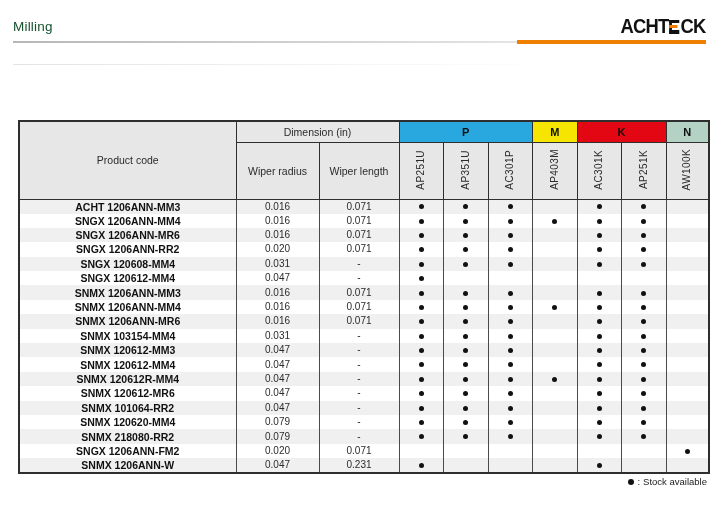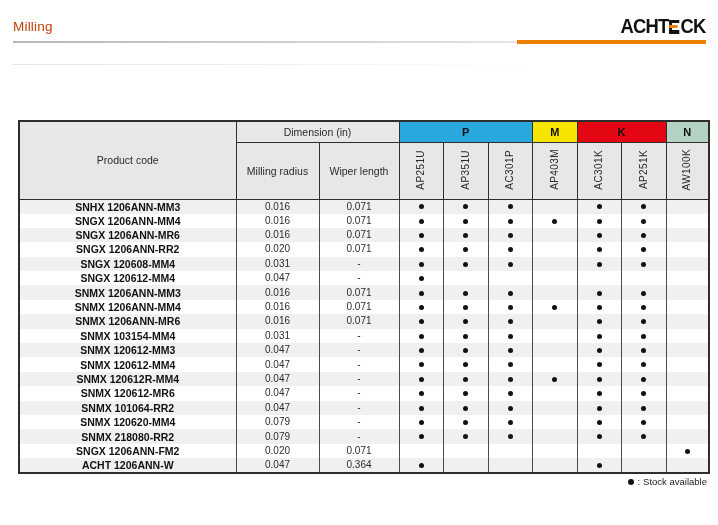--- a/index.html
+++ b/index.html
@@ -3,21 +3,21 @@
 <meta charset="utf-8">
 <style>
   html,body{margin:0;padding:0;}
   body{
     width:718px;height:525px;background:#ffffff;overflow:hidden;position:relative;
     font-family:"Liberation Sans","DejaVu Sans",sans-serif;color:#222;
     -webkit-font-smoothing:antialiased;
   }
   
   .page-title{
-    position:absolute;left:13px;top:19px;font-size:13.5px;color:#c2410c;letter-spacing:.2px;
+    position:absolute;left:13px;top:19px;font-size:13.5px;color:#14532d;letter-spacing:.2px;
   }
   .brand{
     position:absolute;right:12px;top:15px;display:flex;align-items:center;
     font-weight:bold;font-size:20px;color:#111;letter-spacing:-.8px;
     transform:scaleX(.92);transform-origin:right center;
   }
   .brand .e-glyph{
     display:inline-block;position:relative;width:11px;height:14px;margin:0 1.5px 0 .5px;
   }
   .brand .e-glyph i{position:absolute;display:block;background:#111;}
@@ -106,34 +106,34 @@
     <thead>
       <tr class="hrow-a" id="hrow-groups">
         <th rowspan="2">Product code</th>
         <th colspan="2">Dimension (in)</th>
       <th colspan="3" class="group-th" style="background: rgb(41, 168, 224);">P</th>
           <th colspan="1" class="group-th" style="background: rgb(246, 229, 0);">M</th>
           <th colspan="2" class="group-th" style="background: rgb(227, 6, 19);">K</th>
           <th colspan="1" class="group-th" style="background: rgb(179, 210, 195);">N</th>
         </tr>
       <tr class="hrow-b" id="hrow-grades">
-        <th>Milling radius</th>
+        <th>Wiper radius</th>
         <th>Wiper length</th>
       <th class="grade-th"><span class="rot">AP251U</span></th>
           <th class="grade-th"><span class="rot">AP351U</span></th>
           <th class="grade-th"><span class="rot">AC301P</span></th>
           <th class="grade-th"><span class="rot">AP403M</span></th>
           <th class="grade-th"><span class="rot">AC301K</span></th>
           <th class="grade-th"><span class="rot">AP251K</span></th>
           <th class="grade-th"><span class="rot">AW100K</span></th>
         </tr>
     </thead>
     <tbody id="tbody-rows">
         <tr>
-          <td class="code">SNHX 1206ANN-MM3</td>
+          <td class="code">ACHT 1206ANN-MM3</td>
           <td>0.016</td>
           <td>0.071</td>
           <td><span class="dot" style="background: rgb(17, 17, 17);"></span></td>
           <td><span class="dot" style="background: rgb(17, 17, 17);"></span></td>
           <td><span class="dot" style="background: rgb(17, 17, 17);"></span></td>
           <td></td>
           <td><span class="dot" style="background: rgb(17, 17, 17);"></span></td>
           <td><span class="dot" style="background: rgb(17, 17, 17);"></span></td>
           <td></td>
         </tr>
@@ -335,23 +335,23 @@
           <td>0.071</td>
           <td></td>
           <td></td>
           <td></td>
           <td></td>
           <td></td>
           <td></td>
           <td><span class="dot" style="background: rgb(17, 17, 17);"></span></td>
         </tr>
         <tr>
-          <td class="code">ACHT 1206ANN-W</td>
-          <td>0.047</td>
-          <td>0.364</td>
+          <td class="code">SNMX 1206ANN-W</td>
+          <td>0.047</td>
+          <td>0.231</td>
           <td><span class="dot" style="background: rgb(17, 17, 17);"></span></td>
           <td></td>
           <td></td>
           <td></td>
           <td><span class="dot" style="background: rgb(17, 17, 17);"></span></td>
           <td></td>
           <td></td>
         </tr>
       </tbody>
   </table>

